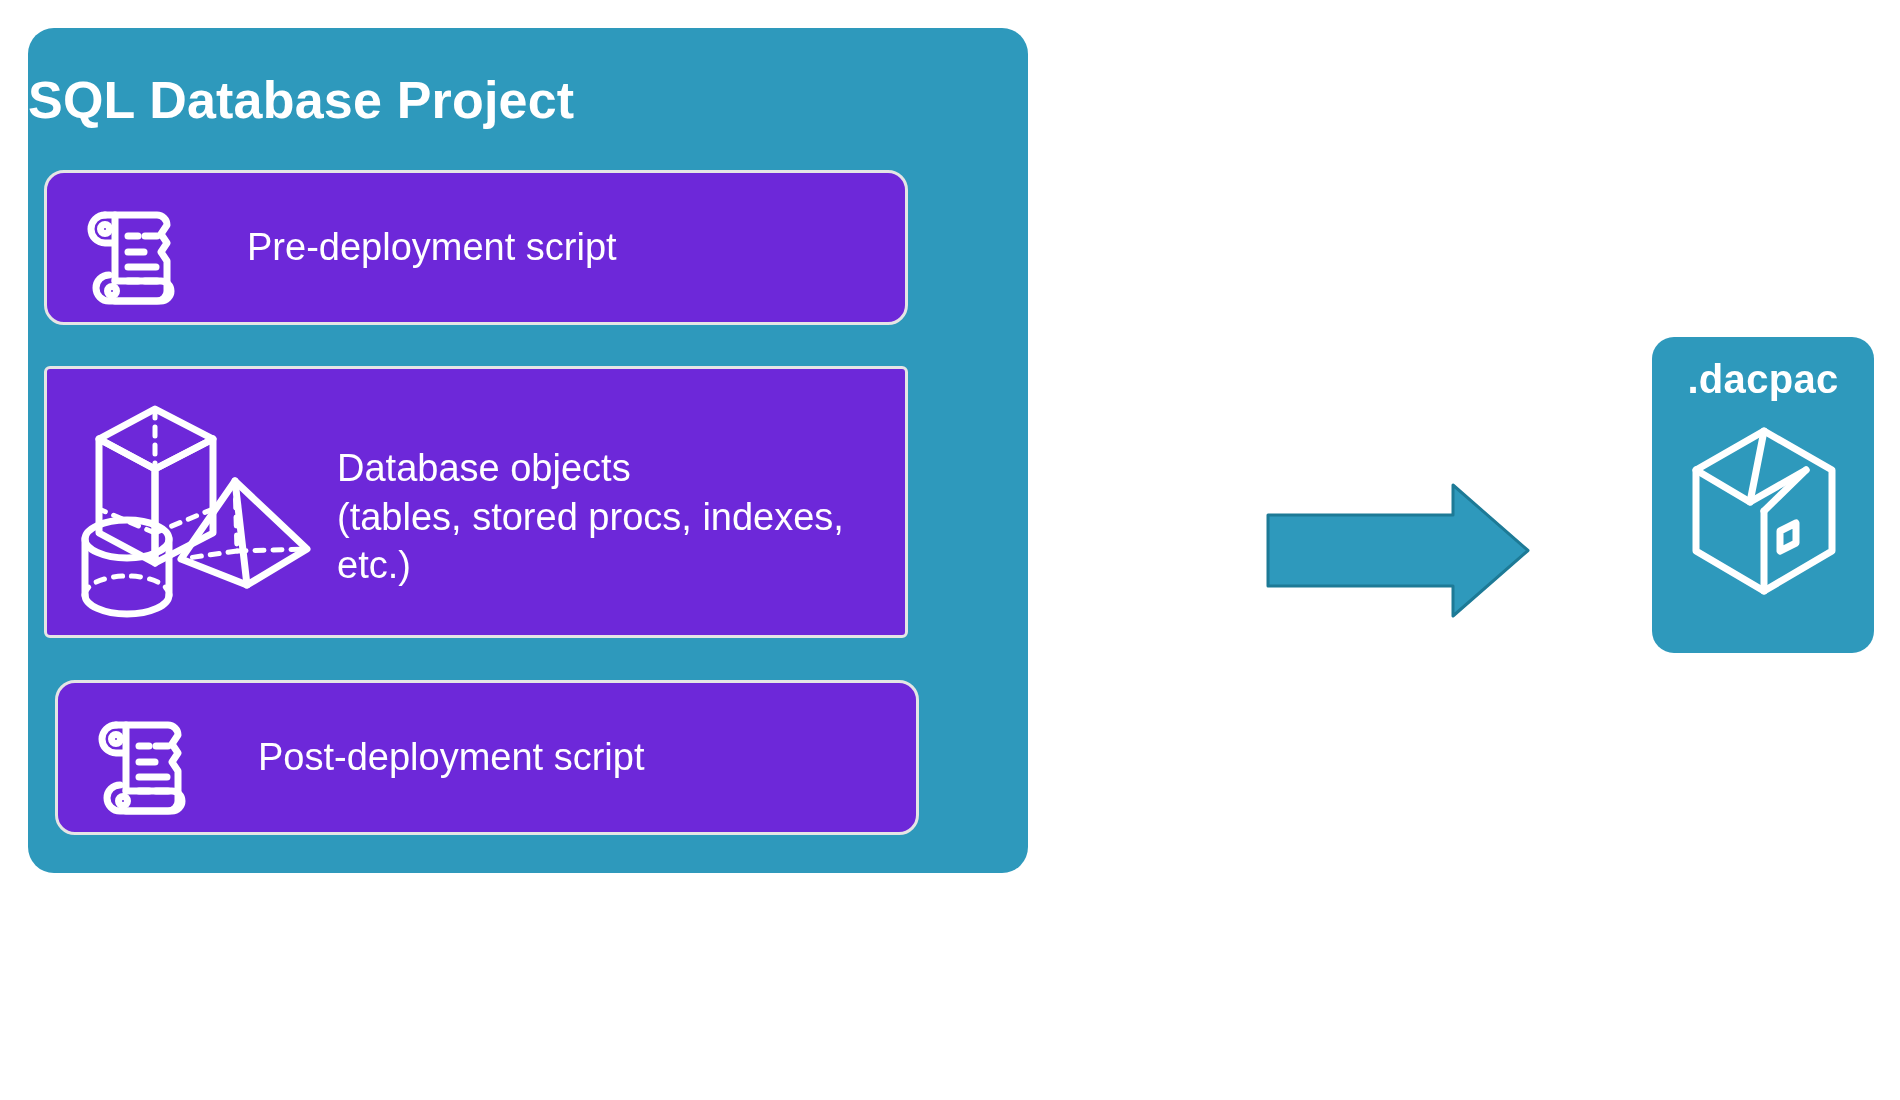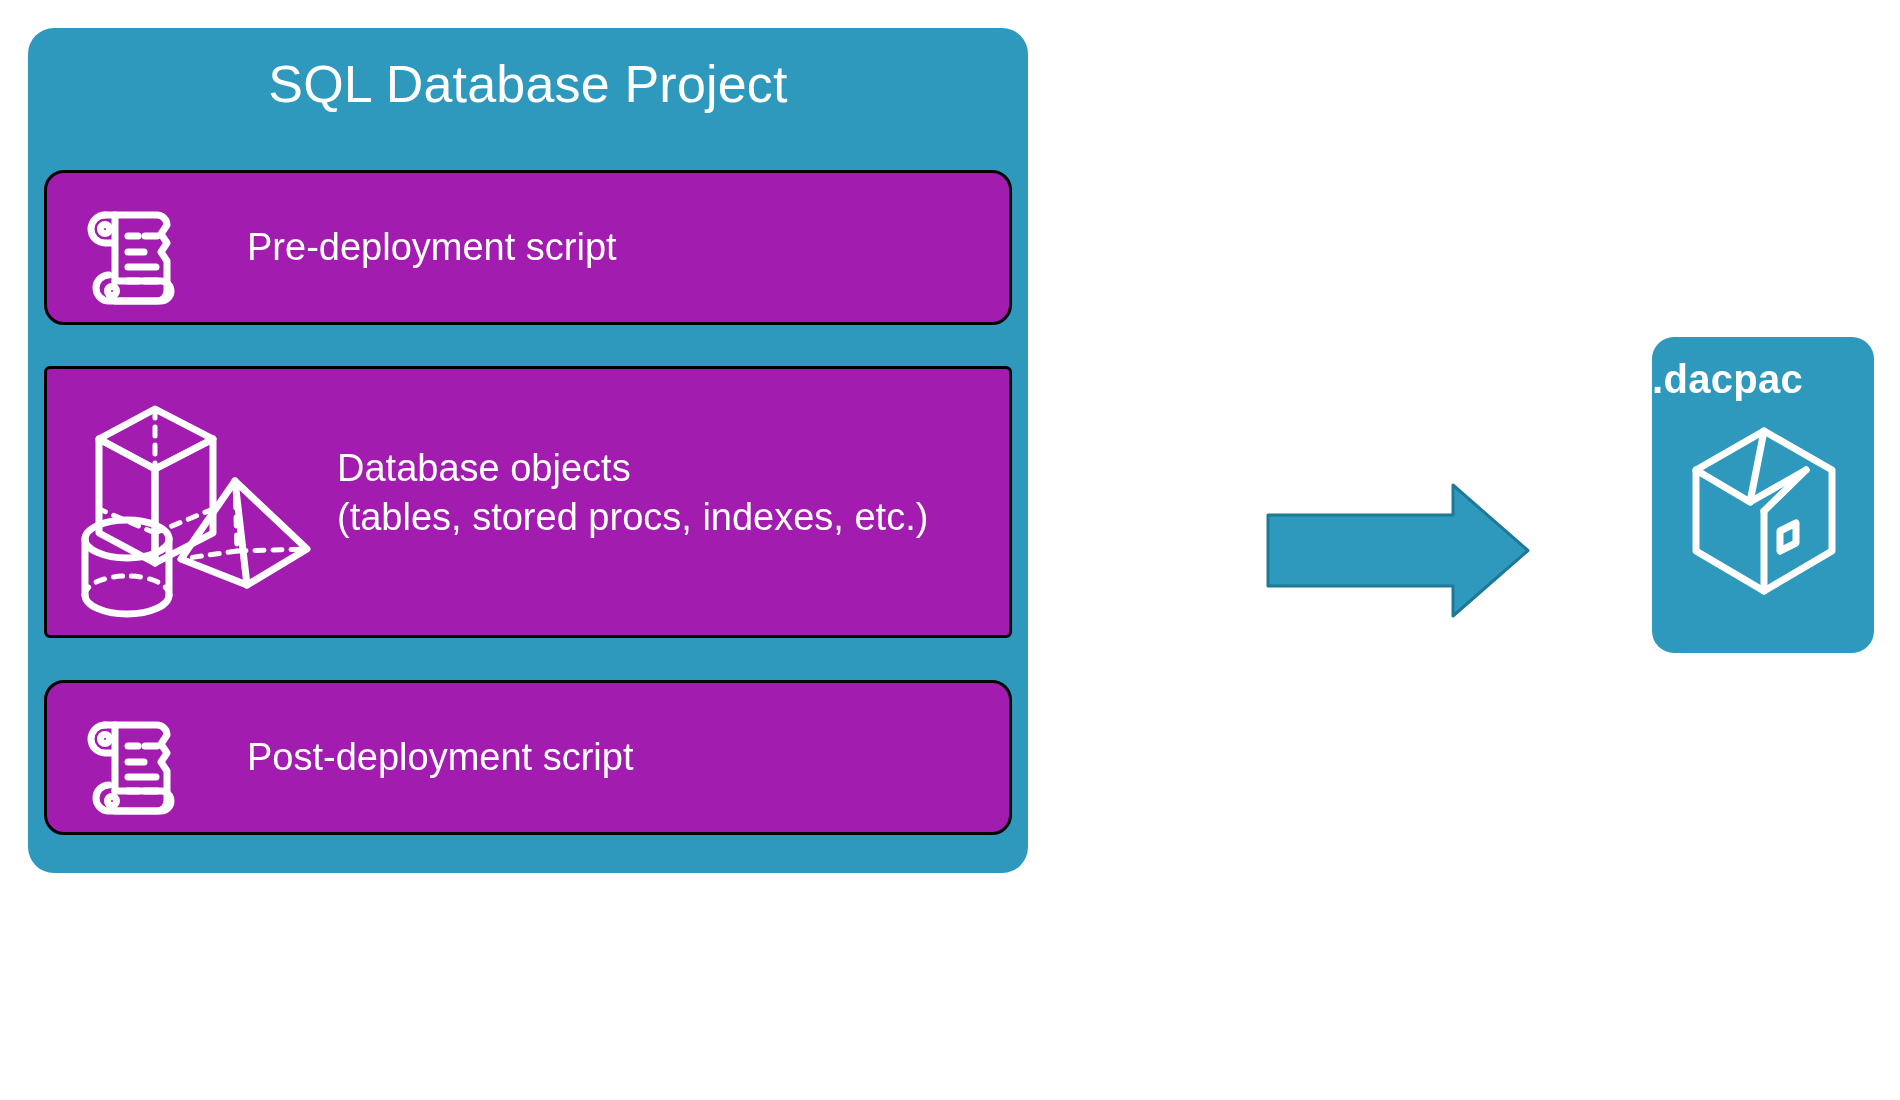--- a/index.html
+++ b/index.html
@@ -30,42 +30,42 @@
     width: 1000px;
     height: 845px;
     background: #2e99bc;
     border-radius: 26px;
     box-sizing: border-box;
   }
 
   .panel-title {
     position: absolute;
     left: 0;
-    top: 28px;
+    top: 44px;
     width: 100%;
-    text-align: center;
+    text-align: left;
     color: #ffffff;
     font-size: 52px;
-    font-weight: 400;
+    font-weight: 700;
     letter-spacing: 0.2px;
     line-height: 1.1;
   }
 
   .card {
     position: absolute;
     left: 16px;
-    width: 968px;
-    background: #a21caf;
-    border: 3px solid #000000;
+    width: 864px;
+    background: #6d28d9;
+    border: 3px solid #e5e5e5;
     border-radius: 20px;
     box-sizing: border-box;
   }
   .card-pre  { top: 142px; height: 155px; }
   .card-objs { top: 338px; height: 272px; border-radius: 6px; }
-  .card-post { top: 652px; height: 155px; }
+  .card-post { top: 652px; height: 155px; margin-left: 11px; }
 
   .card-label {
     position: absolute;
     color: #ffffff;
     font-size: 38px;
     font-weight: 400;
     line-height: 1.28;
     white-space: pre-line;
   }
   .card-pre .card-label  { left: 200px; top: 50px; }
@@ -107,21 +107,21 @@
     height: 316px;
     background: #2e99bc;
     border-radius: 22px;
     box-sizing: border-box;
   }
   .dacpac-label {
     position: absolute;
     left: 0;
     top: 20px;
     width: 100%;
-    text-align: left;
+    text-align: center;
     color: #ffffff;
     font-size: 40px;
     font-weight: bold;
     letter-spacing: 0.3px;
   }
   .dacpac-icon {
     position: absolute;
     left: 36px;
     top: 86px;
     width: 152px;

